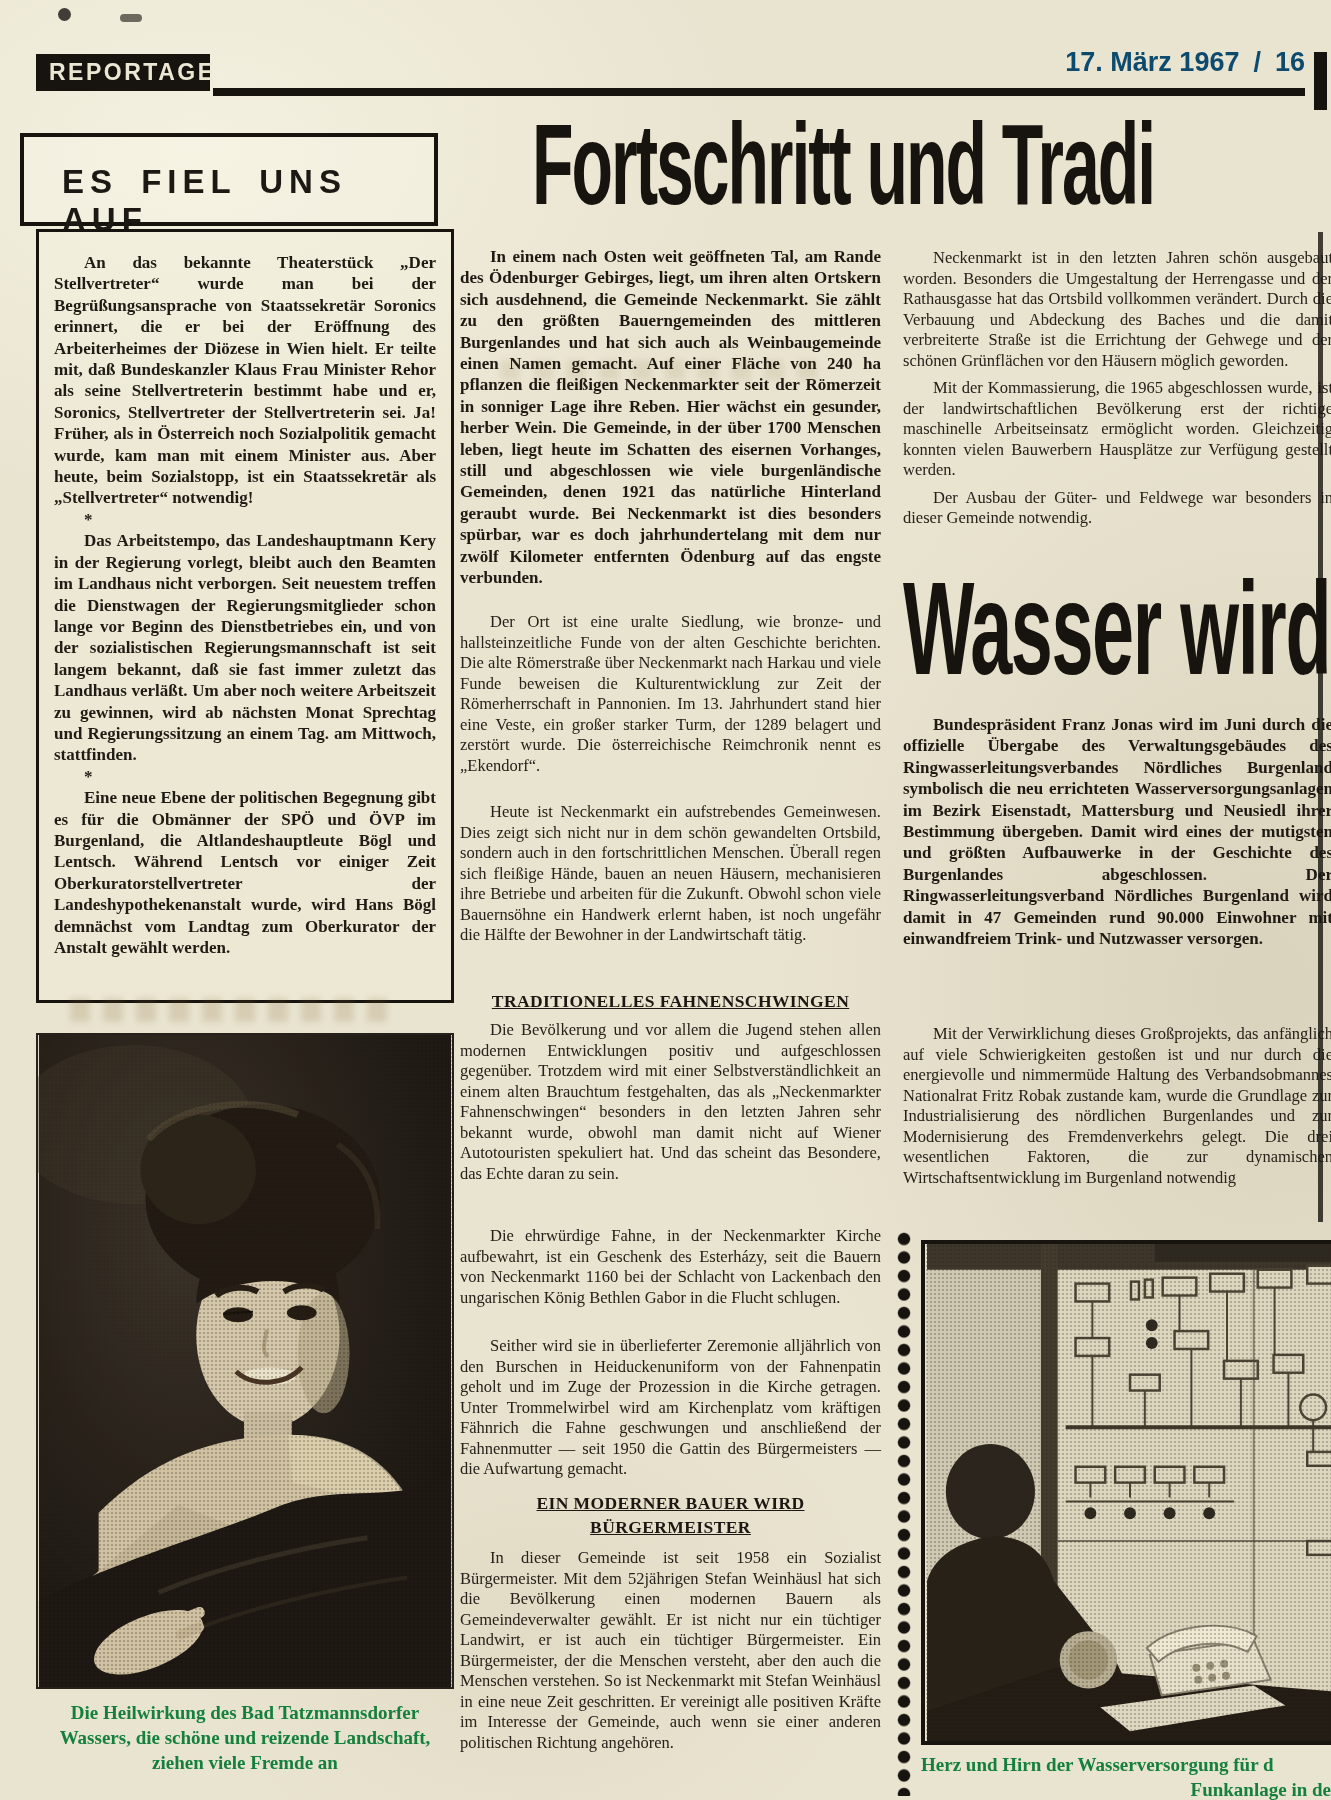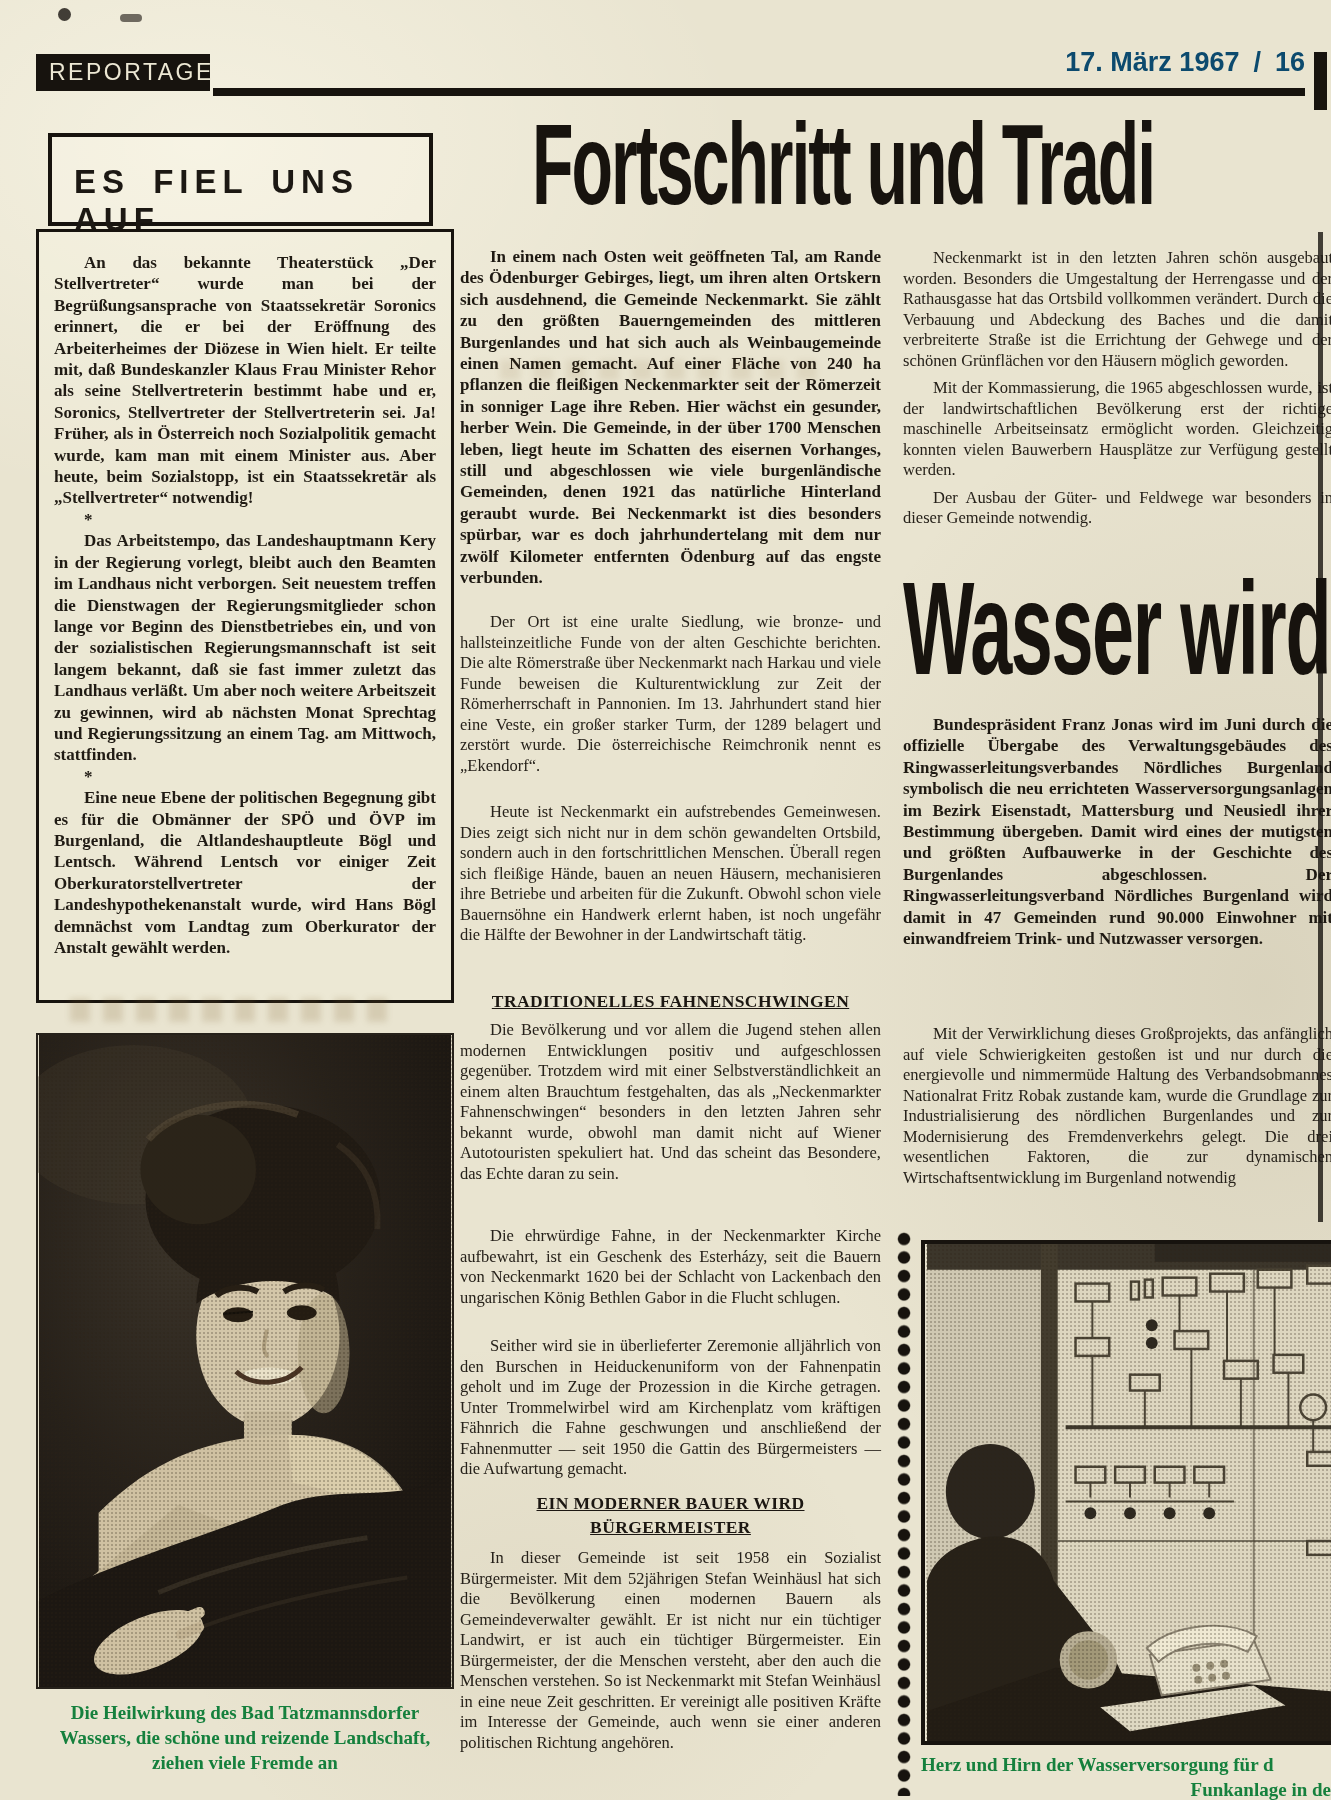--- a/index.html
+++ b/index.html
@@ -8,33 +8,33 @@
     background:
       radial-gradient(ellipse 900px 600px at 15% 8%, rgba(255,253,240,.5), rgba(255,253,240,0) 60%),
       radial-gradient(ellipse 700px 900px at 95% 55%, rgba(120,105,70,.14), rgba(120,105,70,0) 70%),
       radial-gradient(ellipse 500px 400px at 40% 90%, rgba(140,120,80,.08), rgba(140,120,80,0) 70%),
       #e9e4d0;
     font-family:"Liberation Serif", serif;color:#241f18;
   }
   .abs{position:absolute;}
   
   .banner{left:36px;top:54px;width:174px;height:37px;background:#17130e;}
-  .banner span{display:block;font-family:"Liberation Sans",sans-serif;font-weight:normal;
+  .banner span{display:block;font-family:"Liberation Sans",sans-serif;font-weight:bold;
     font-size:23px;letter-spacing:2.5px;color:#ece7d3;line-height:37px;padding-left:13px;}
   .rule{left:213px;top:88px;width:1092px;height:8px;background:#17130e;}
   .dateline{left:960px;top:47px;width:345px;text-align:right;font-family:"Liberation Sans",sans-serif;
     font-weight:bold;font-size:27px;color:#0c4a6e;white-space:nowrap;}
   .dateline .sep{display:inline-block;margin:0 14px;}
   
   .display-head{font-family:"Liberation Sans",sans-serif;font-weight:bold;color:#17130e;
     white-space:nowrap;transform-origin:left top;letter-spacing:-3px;}
   .head-main{left:532px;top:98px;font-size:100px;transform:scale(.68,1.15);}
   .head-water{left:903px;top:552px;font-size:108px;transform:scale(.70,1.22);letter-spacing:-2px;}
   
-  .titlebox{left:48px;top:133px;width:385px;height:93px;border:4px solid #17130e;box-sizing:border-box;background:rgba(255,252,238,.25);}
+  .titlebox{left:20px;top:133px;width:418px;height:93px;border:4px solid #17130e;box-sizing:border-box;background:rgba(255,252,238,.25);padding-left:16px;}
   .titlebox span{display:block;margin:26px 0 0 22px;font-family:"Liberation Sans",sans-serif;
     font-weight:bold;font-size:33px;letter-spacing:6px;word-spacing:8px;color:#1c1813;}
   .articlebox{left:36px;top:229px;width:418px;height:774px;border:3px solid #17130e;box-sizing:border-box;
     padding:20px 15px 0 15px;overflow:hidden;background:rgba(255,252,238,.15);}
   .articlebox p{margin:0;font-size:17px;font-weight:bold;line-height:21.4px;text-align:justify;
     text-indent:30px;color:#201b14;}
   .starline{text-align:center;font-weight:bold;font-size:22px;line-height:26px;margin:3px 0;text-indent:0;}
   
   .col-p{width:421px;font-size:16.5px;line-height:20.5px;text-align:justify;text-indent:30px;color:#26211a;}
   .c-left{left:460px;}
@@ -91,21 +91,21 @@
   <p>Das Arbeitstempo, das Landeshauptmann Kery in der Regierung vorlegt, bleibt auch den Beamten im Landhaus nicht verborgen. Seit neuestem treffen die Dienstwagen der Regierungsmitglieder schon lange vor Beginn des Dienstbetriebes ein, und von der sozialistischen Regierungsmannschaft ist seit langem bekannt, daß sie fast immer zuletzt das Landhaus verläßt. Um aber noch weitere Arbeitszeit zu gewinnen, wird ab nächsten Monat Sprechtag und Regierungssitzung an einem Tag. am Mittwoch, stattfinden.</p>
   <p class="starline">*</p>
   <p>Eine neue Ebene der politischen Begegnung gibt es für die Obmänner der SPÖ und ÖVP im Burgenland, die Altlandeshauptleute Bögl und Lentsch. Während Lentsch vor einiger Zeit Oberkuratorstellvertreter der Landeshypothekenanstalt wurde, wird Hans Bögl demnächst vom Landtag zum Oberkurator der Anstalt gewählt werden.</p>
 </div>
 
 <div class="abs col-p c-left leadbold" style="top:246px;">In einem nach Osten weit geöffneten Tal, am Rande des Ödenburger Gebirges, liegt, um ihren alten Ortskern sich ausdehnend, die Gemeinde Neckenmarkt. Sie zählt zu den größten Bauerngemeinden des mittleren Burgenlandes und hat sich auch als Weinbaugemeinde einen Namen gemacht. Auf einer Fläche von 240 ha pflanzen die fleißigen Neckenmarkter seit der Römerzeit in sonniger Lage ihre Reben. Hier wächst ein gesunder, herber Wein. Die Gemeinde, in der über 1700 Menschen leben, liegt heute im Schatten des eisernen Vorhanges, still und abgeschlossen wie viele burgenländische Gemeinden, denen 1921 das natürliche Hinterland geraubt wurde. Bei Neckenmarkt ist dies besonders spürbar, war es doch jahrhundertelang mit dem nur zwölf Kilometer entfernten Ödenburg auf das engste verbunden.</div>
 <div class="abs col-p c-left" style="top:612px;">Der Ort ist eine uralte Siedlung, wie bronze- und hallsteinzeitliche Funde von der alten Geschichte berichten. Die alte Römerstraße über Neckenmarkt nach Harkau und viele Funde beweisen die Kulturentwicklung zur Zeit der Römerherrschaft in Pannonien. Im 13. Jahrhundert stand hier eine Veste, ein großer starker Turm, der 1289 belagert und zerstört wurde. Die österreichische Reimchronik nennt es „Ekendorf“.</div>
 <div class="abs col-p c-left" style="top:802px;">Heute ist Neckenmarkt ein aufstrebendes Gemeinwesen. Dies zeigt sich nicht nur in dem schön gewandelten Ortsbild, sondern auch in den fortschrittlichen Menschen. Überall regen sich fleißige Hände, bauen an neuen Häusern, mechanisieren ihre Betriebe und arbeiten für die Zukunft. Obwohl schon viele Bauernsöhne ein Handwerk erlernt haben, ist noch ungefähr die Hälfte der Bewohner in der Landwirtschaft tätig.</div>
 <div class="abs col-p c-left subhead" style="top:990px;">TRADITIONELLES FAHNENSCHWINGEN</div>
 <div class="abs col-p c-left" style="top:1020px;">Die Bevölkerung und vor allem die Jugend stehen allen modernen Entwicklungen positiv und aufgeschlossen gegenüber. Trotzdem wird mit einer Selbstverständlichkeit an einem alten Brauchtum festgehalten, das als „Neckenmarkter Fahnenschwingen“ besonders in den letzten Jahren sehr bekannt wurde, obwohl man damit nicht auf Wiener Autotouristen spekuliert hat. Und das scheint das Besondere, das Echte daran zu sein.</div>
-<div class="abs col-p c-left" style="top:1226px;">Die ehrwürdige Fahne, in der Neckenmarkter Kirche aufbewahrt, ist ein Geschenk des Esterházy, seit die Bauern von Neckenmarkt 1620 bei der Schlacht von Lackenbach den ungarischen König Bethlen Gabor in die Flucht schlugen.</div>
+<div class="abs col-p c-left" style="top:1226px;">Die ehrwürdige Fahne, in der Neckenmarkter Kirche aufbewahrt, ist ein Geschenk des Esterházy, seit die Bauern von Neckenmarkt 1160 bei der Schlacht von Lackenbach den ungarischen König Bethlen Gabor in die Flucht schlugen.</div>
 <div class="abs col-p c-left" style="top:1336px;">Seither wird sie in überlieferter Zeremonie alljährlich von den Burschen in Heiduckenuniform von der Fahnenpatin geholt und im Zuge der Prozession in die Kirche getragen. Unter Trommelwirbel wird am Kirchenplatz vom kräftigen Fähnrich die Fahne geschwungen und anschließend der Fahnenmutter — seit 1950 die Gattin des Bürgermeisters — die Aufwartung gemacht.</div>
 <div class="abs col-p c-left subhead" style="top:1492px;">EIN MODERNER BAUER WIRD</div>
 <div class="abs col-p c-left subhead" style="top:1516px;">BÜRGERMEISTER</div>
 <div class="abs col-p c-left" style="top:1548px;">In dieser Gemeinde ist seit 1958 ein Sozialist Bürgermeister. Mit dem 52jährigen Stefan Weinhäusl hat sich die Bevölkerung einen modernen Bauern als Gemeindeverwalter gewählt. Er ist nicht nur ein tüchtiger Landwirt, er ist auch ein tüchtiger Bürgermeister. Ein Bürgermeister, der die Menschen versteht, aber den auch die Menschen verstehen. So ist Neckenmarkt mit Stefan Weinhäusl in eine neue Zeit geschritten. Er vereinigt alle positiven Kräfte im Interesse der Gemeinde, auch wenn sie einer anderen politischen Richtung angehören.</div>
 
 <div class="abs col-p r-left rgroup" style="top:248px;">
   <p>Neckenmarkt ist in den letzten Jahren schön ausgebaut worden. Besonders die Umgestaltung der Herrengasse und der Rathausgasse hat das Ortsbild vollkommen verändert. Durch die Verbauung und Abdeckung des Baches und die damit verbreiterte Straße ist die Errichtung der Gehwege und der schönen Grünflächen vor den Häusern möglich geworden.</p>
   <p>Mit der Kommassierung, die 1965 abgeschlossen wurde, ist der landwirtschaftlichen Bevölkerung erst der richtige maschinelle Arbeitseinsatz ermöglicht worden. Gleichzeitig konnten vielen Bauwerbern Hausplätze zur Verfügung gestellt werden.</p>
   <p>Der Ausbau der Güter- und Feldwege war besonders in dieser Gemeinde notwendig.</p>
 </div>

